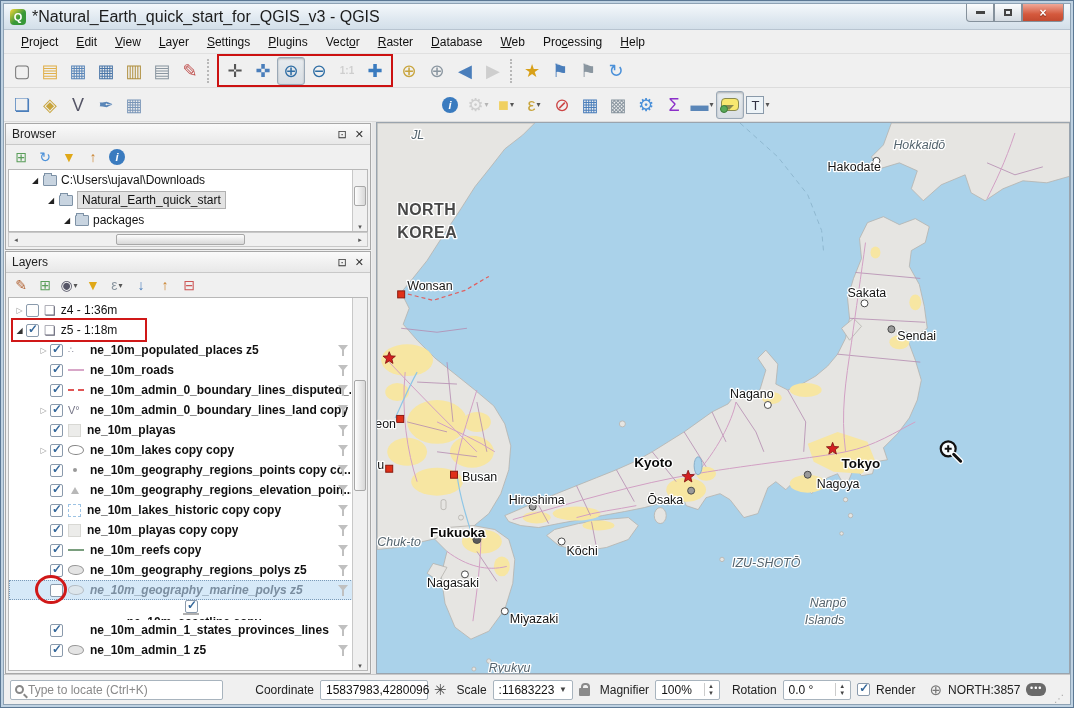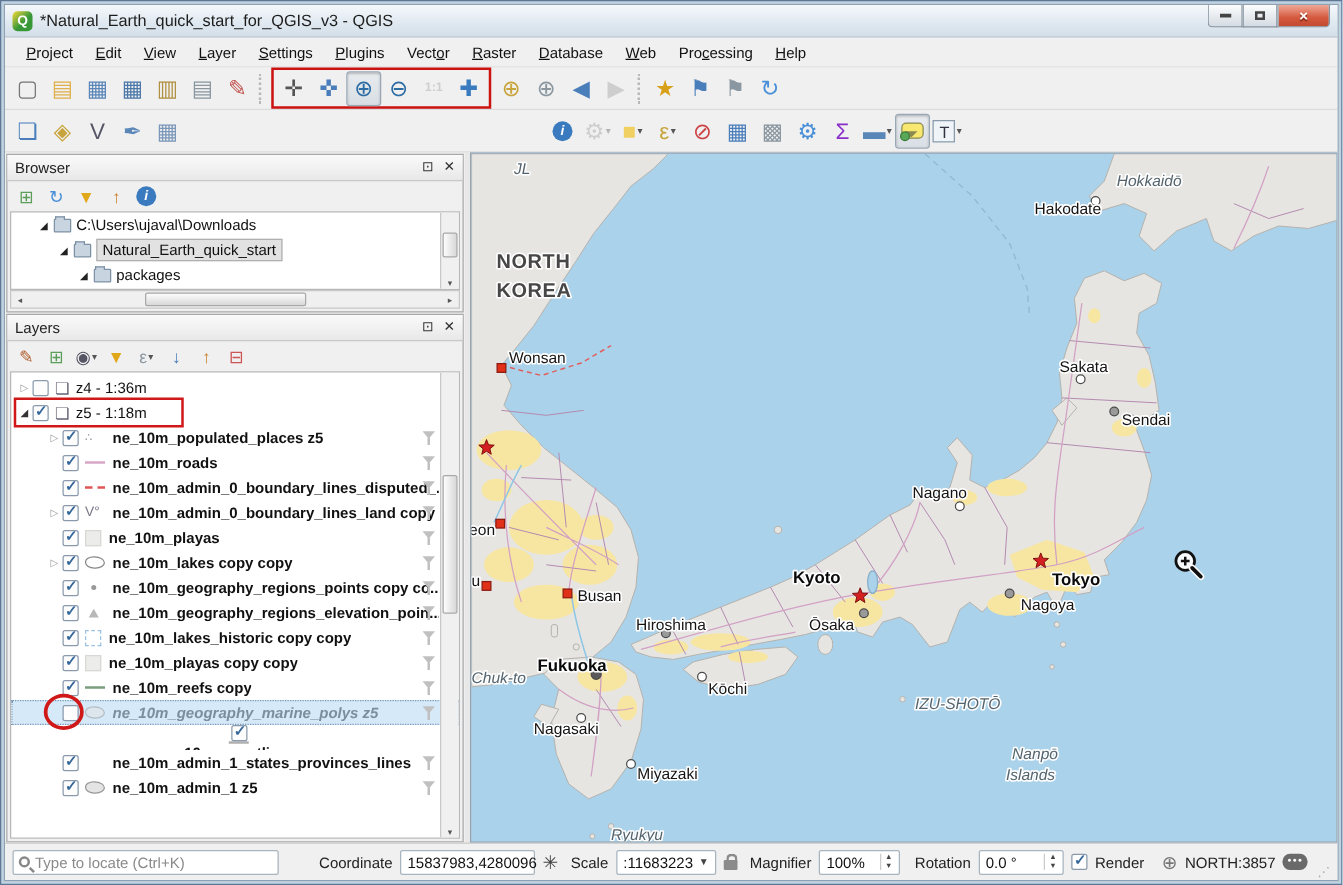--- a/index.html
+++ b/index.html
@@ -3,21 +3,21 @@
 <meta charset="utf-8">
 <style>
   * { margin:0; padding:0; box-sizing:border-box; }
   html,body { width:1074px; height:708px; font-family:"Liberation Sans",sans-serif; }
   .frame { width:1074px; height:708px; background:#bfd2e2; border:1px solid #5c7894; padding:2px; position:relative; }
   .app { width:100%; height:100%; background:#f0f0f0; border:1px solid #8ea2b4; display:flex; flex-direction:column; overflow:hidden; }
 
   
   .titlebar { height:26px; background:linear-gradient(#f4f8fb,#dfe8f0 60%,#d3dfe9); display:flex; align-items:center; padding:0 6px; position:relative; border-bottom:1px solid #b8c4d0; flex:0 0 auto; }
   .qicon { width:16px; height:16px; border-radius:4px; background:linear-gradient(135deg,#f8d838,#389838 55%); color:#fff; font-weight:bold; font-size:11px; text-align:center; line-height:16px; margin-right:6px; }
-  .title { font-size:13px; color:#1c1c1c; }
+  .title { font-size:16px; color:#1c1c1c; }
   .winbtns { position:absolute; right:6px; top:0; display:flex; }
   .wb { width:28px; height:18px; border:1px solid #85919c; border-top:none; background:linear-gradient(#fcfdfe,#d4dbe2); display:flex; align-items:center; justify-content:center; font-size:12px; color:#333; }
   .wb.first { border-radius:0 0 0 4px; }
   .wb .minbar { width:9px; height:3px; background:#444; }
   .wb .restbox { width:8px; height:7px; border:2px solid #444; }
   .wb.close { width:42px; background:linear-gradient(#f0a898,#d4593d 60%,#c34a30); color:#fff; font-weight:bold; border-radius:0 0 4px 0; text-shadow:0 1px 1px #7c2413; }
 
   
   .menubar { height:24px; background:#f0f0f0; display:flex; align-items:center; padding-left:8px; border-bottom:1px solid #e0e0e0; flex:0 0 auto; }
   .menu-item { font-size:12px; color:#111; padding:3px 9px; }
@@ -449,20 +449,27 @@
                 <span class="cb checked"></span>
                 <span class="sym sym-box" style="background: rgb(236, 236, 234); border: 1px solid rgb(216, 216, 212);"></span>
                 <span class="lbl">ne_10m_playas copy copy</span>
                 <span class="funnel"></span>
               </div>
               <div class="lrow" style="padding-left: 28px;">
                 <span class="exp"></span>
                 <span class="cb checked"></span>
                 <span class="sym sym-line" style="background: rgb(122, 158, 126);"></span>
                 <span class="lbl">ne_10m_reefs copy</span>
+                <span class="funnel"></span>
+              </div>
+              <div class="lrow" style="padding-left: 28px;">
+                <span class="exp"></span>
+                <span class="cb checked"></span>
+                <span class="sym sym-blob gray"></span>
+                <span class="lbl">ne_10m_geography_regions_polys z5</span>
                 <span class="funnel"></span>
               </div>
               <div class="lrow selected" style="padding-left: 28px;">
                 <span class="exp"></span>
                 <span class="cb"></span>
                 <span class="sym sym-blob gray" style="opacity: 0.55;"></span>
                 <span class="lbl">ne_10m_geography_marine_polys z5</span>
                 <span class="funnel"></span>
                 <div class="annot-circle"></div>
               </div>

